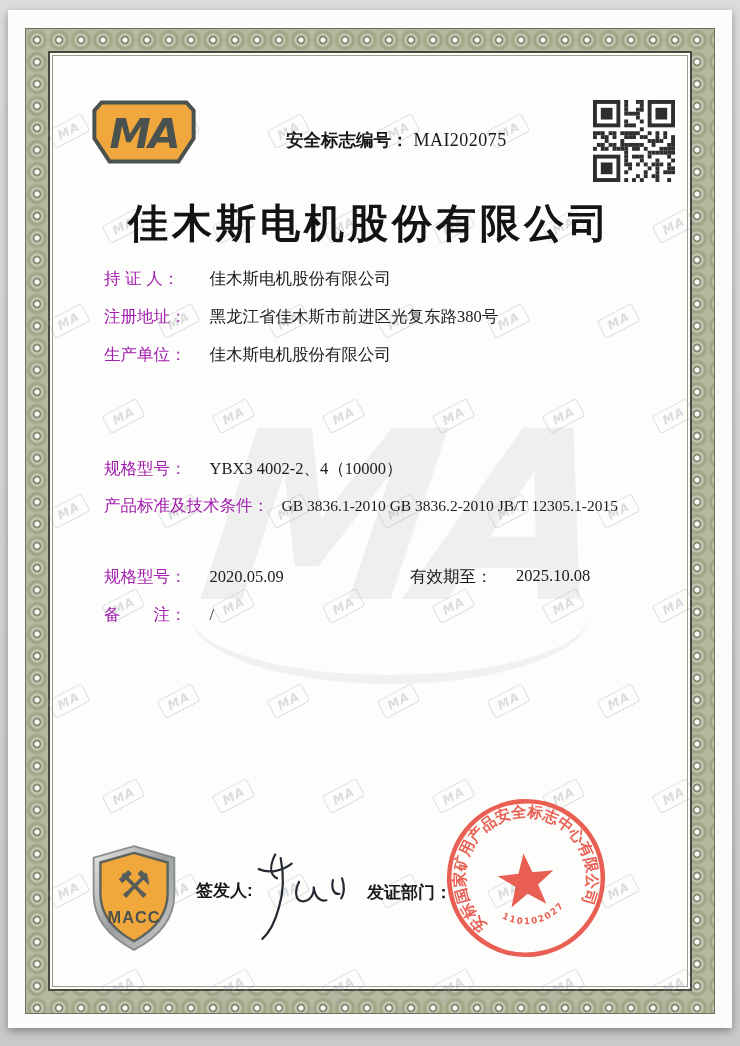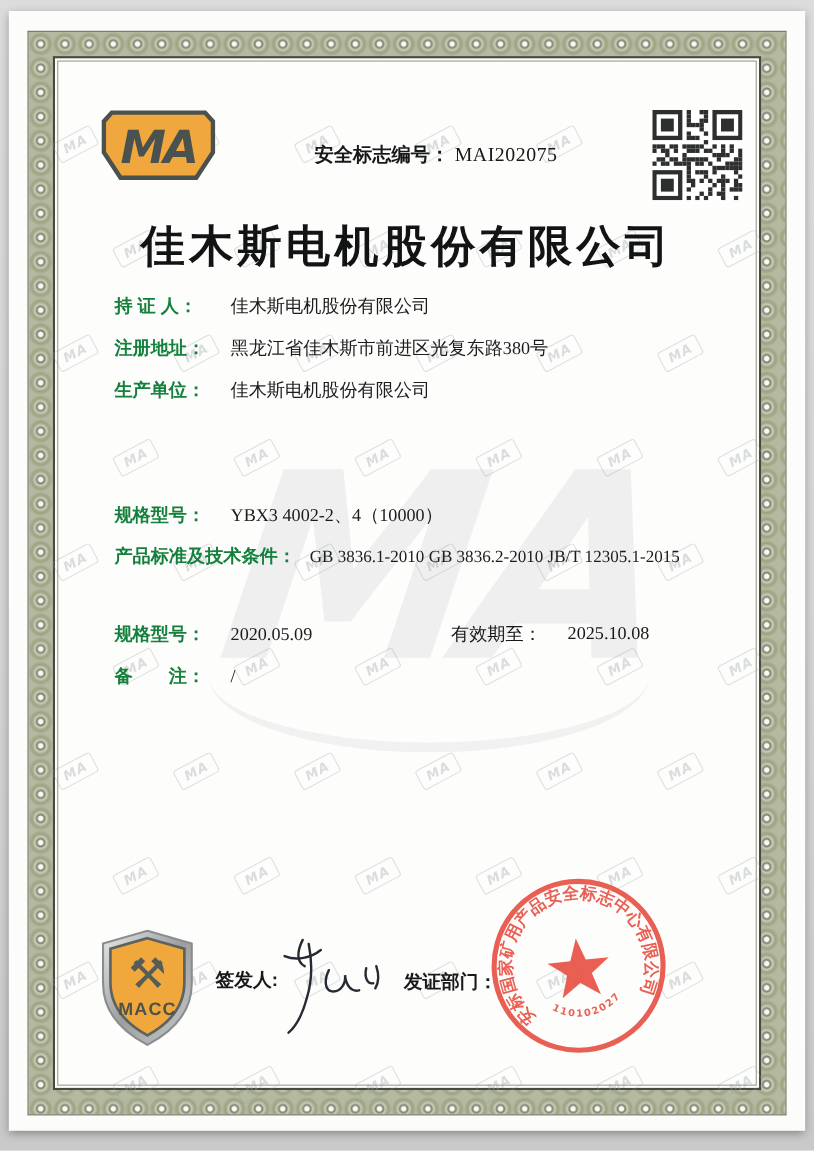--- a/index.html
+++ b/index.html
@@ -57,21 +57,21 @@
   .serial{left:286px;top:128px;font-size:17.5px;white-space:nowrap;}
   .serial .lbl{font-weight:700;}
   .serial .val{font-family:"Liberation Serif",serif;font-size:18px;letter-spacing:.5px;}
   .qr{left:593px;top:100px;width:82px;height:82px;}
   .cert-title{
     left:0;top:196px;width:740px;text-align:center;
     font-size:40px;font-weight:900;letter-spacing:4px;color:#121315;
   }
   
   .row{left:104px;height:24px;white-space:nowrap;font-size:16.5px;}
-  .row .lbl{font-weight:700;display:inline-block;color:#15803d;}
+  .row .lbl{font-weight:400;display:inline-block;color:#a21caf;}
   .row .lbl.w112{width:101px;}
   .row .val{font-family:"Liberation Serif",serif;font-size:16.5px;color:#1b1c1e;}
   .row .std{font-size:15.5px;letter-spacing:0;}
   .row .lbl2{font-weight:400;position:absolute;left:306px;top:0;}
   .row .val2{font-family:Liberation Serif, serif;position:absolute;left:412px;top:0;}
   
   .paragraph{
     left:88px;top:692px;width:568px;
     font-family:"Liberation Serif",serif;font-size:15.5px;line-height:1.72;
     text-align:justify;text-indent:2em;color:#141518;

